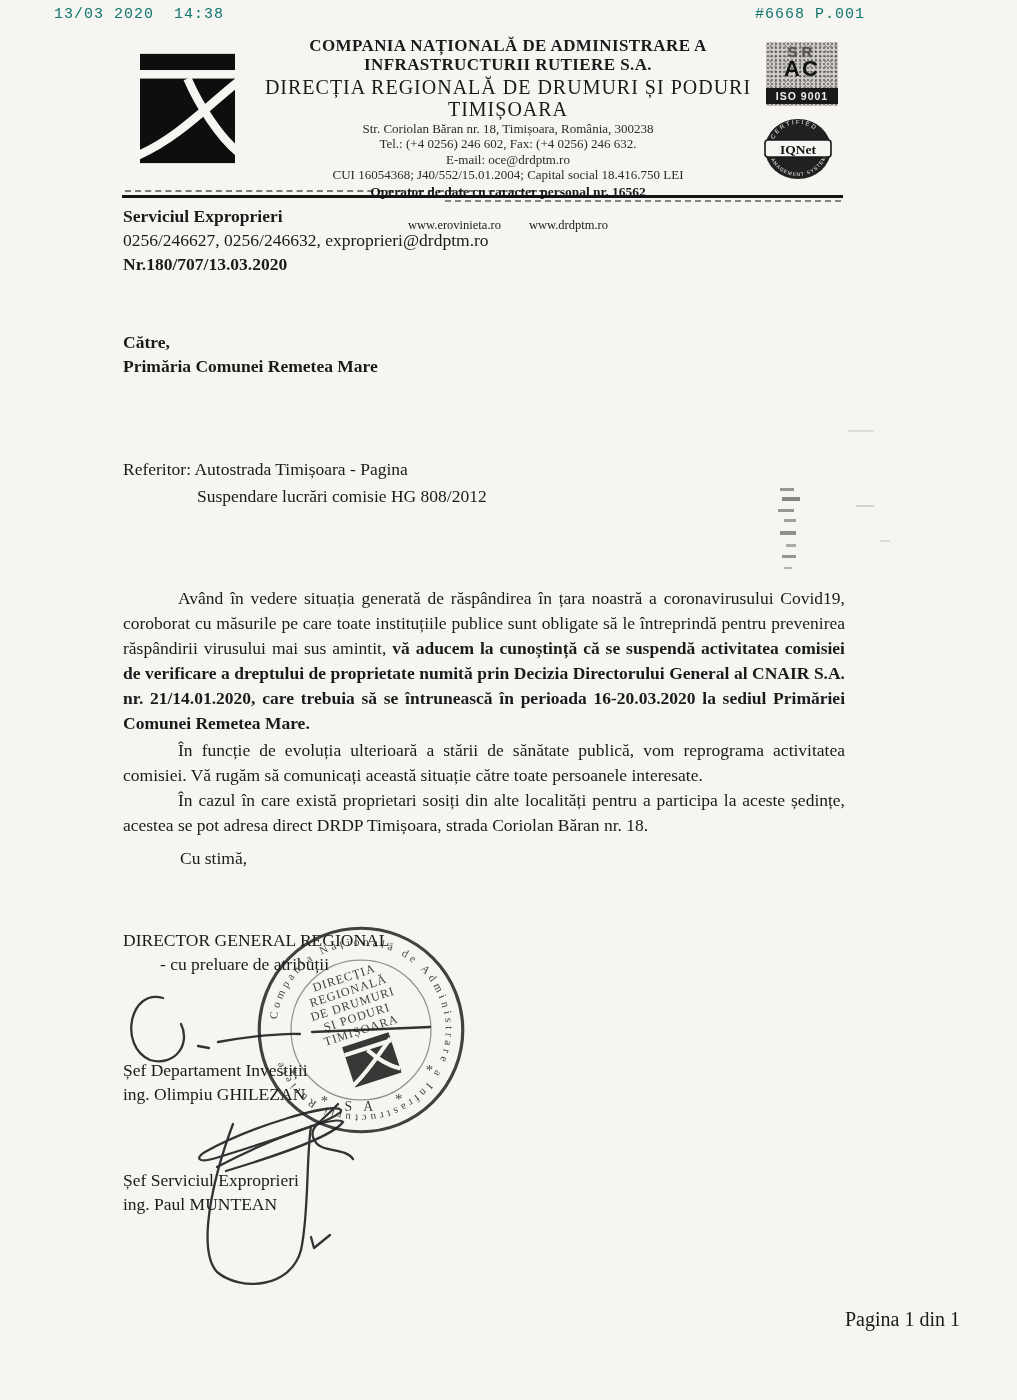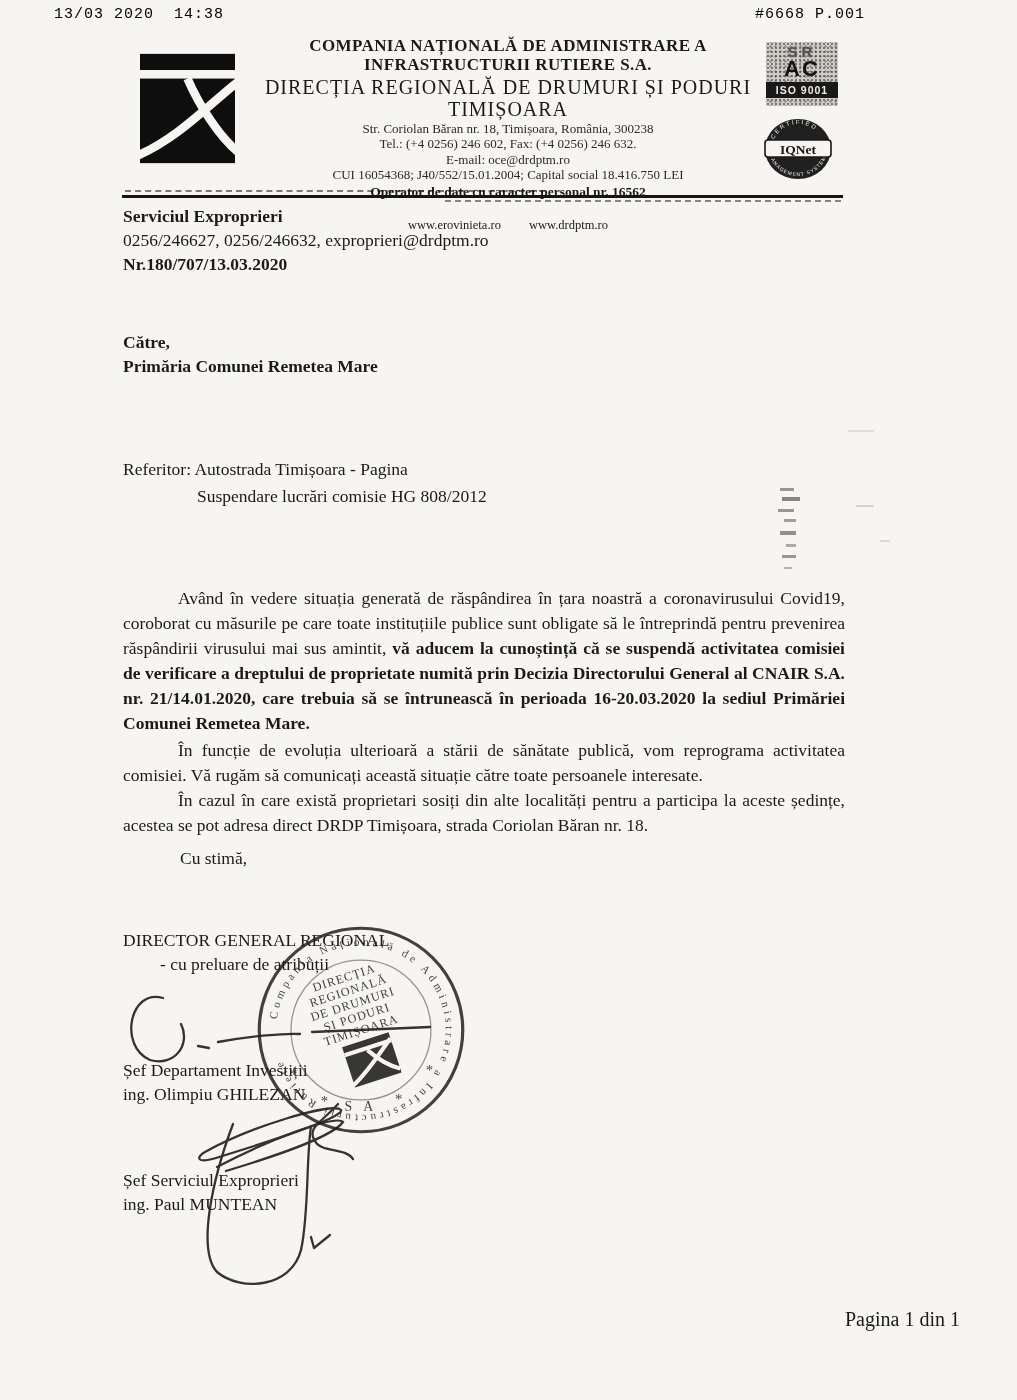--- a/index.html
+++ b/index.html
@@ -4,21 +4,21 @@
 <style>
   html,body{margin:0;padding:0;background:#e9e8e6;}
   .page{
     position:relative; width:1017px; height:1400px; margin:0 auto;
     background:#f6f5f2;
     font-family:"Liberation Serif","DejaVu Serif",serif;
     color:#1a1a1a; overflow:hidden;
   }
   
   .fax-line{position:absolute; top:6px; font-family:"Liberation Mono","DejaVu Sans Mono",monospace;
-    font-size:15px; color:#000000; white-space:pre; letter-spacing:1px;}
+    font-size:15px; color:#0f766e; white-space:pre; letter-spacing:1px;}
   .fax-left{left:54px;}
   .fax-right{left:755px;}
   
   .logo{position:absolute; left:140px; top:52px; width:95px; height:113px;}
   .lh{position:absolute; left:228px; top:36px; width:560px; text-align:center; line-height:1.12;}
   .lh .l1{font-weight:bold; font-size:17px; letter-spacing:.4px;}
   .lh .l2{font-weight:bold; font-size:17px; letter-spacing:.4px;}
   .lh .l3{font-size:20px; letter-spacing:1px; margin-top:2px;}
   .lh .sm{font-size:13px; margin-top:1px; color:#2a2a2a;}
   .lh .op{font-size:13.5px; font-weight:bold; margin-top:1px;}
@@ -29,21 +29,21 @@
     background-color:#cfccc6;
     background-image:radial-gradient(rgba(20,20,20,.45) 1px, transparent 1.4px),
                      radial-gradient(rgba(40,40,40,.35) 1px, transparent 1.3px);
     background-size:4px 4px,5px 5px; background-position:0 0,2px 2px;
     text-align:center; overflow:hidden;}
   .iso .sr{font-family:"Liberation Sans",sans-serif; font-weight:bold; font-size:15px; color:#55524d;
     letter-spacing:4px; line-height:15px; margin-top:2px; text-shadow:0 0 2px #888;}
   .iso .ac{font-family:"Liberation Sans",sans-serif; font-weight:bold; font-size:22px; color:#121212;
     line-height:20px; letter-spacing:2px;}
   .iso .band{background:#191919; color:#efeeea; font-family:"Liberation Sans",sans-serif;
-    font-size:10.5px; font-weight:bold; letter-spacing:1px; margin-top:3px; padding:2px 0;}
+    font-size:10.5px; font-weight:bold; letter-spacing:1px; margin-top:9px; padding:2px 0;}
   .iqnet{position:absolute; left:760px; top:116px; width:76px; height:66px;}
   
   .rule-main{position:absolute; left:122px; top:195px; width:721px; height:3px; background:#141414;}
   .rule-dash-a{position:absolute; left:125px; top:190px; width:420px; border-top:2px dashed rgba(20,20,20,.55);}
   .rule-dash-b{position:absolute; left:445px; top:200px; width:396px; border-top:2px dashed rgba(20,20,20,.5);}
   
   .dept{position:absolute; left:123px; top:204px; font-size:17.5px; line-height:24px;}
   .bold{font-weight:bold;}
   .recipient{position:absolute; left:123px; top:330px; font-size:17.5px; line-height:24px; font-weight:bold;}
   .subject{position:absolute; left:123px; top:456px; font-size:17.5px; line-height:27px;}

